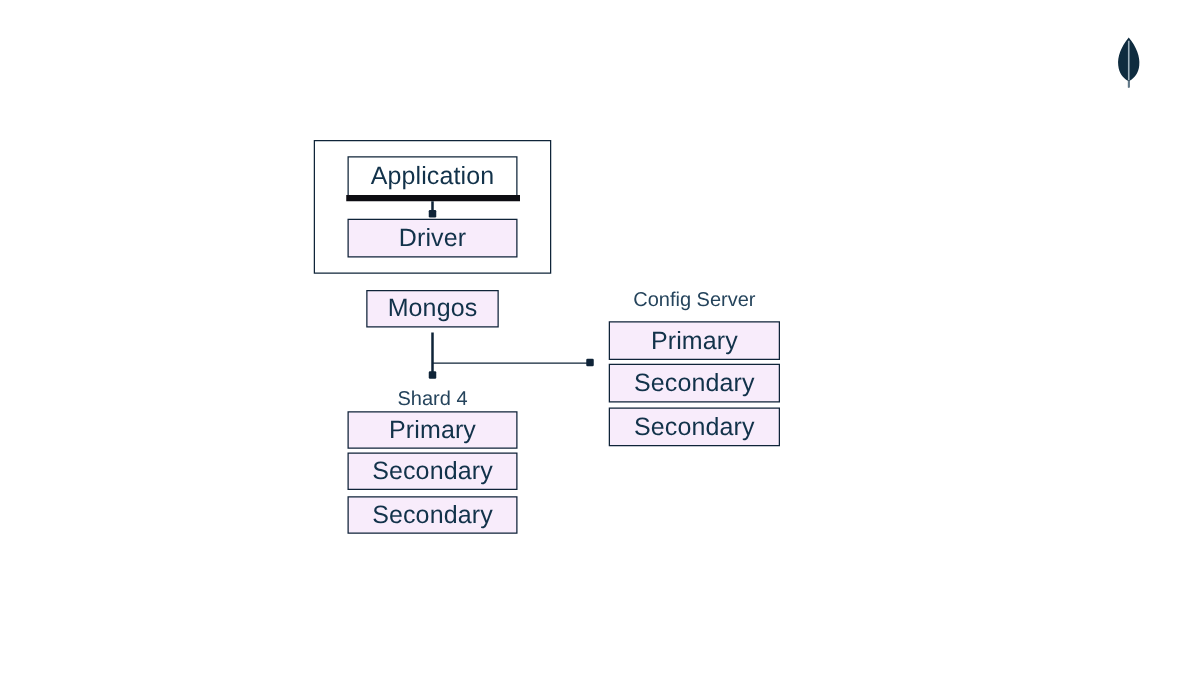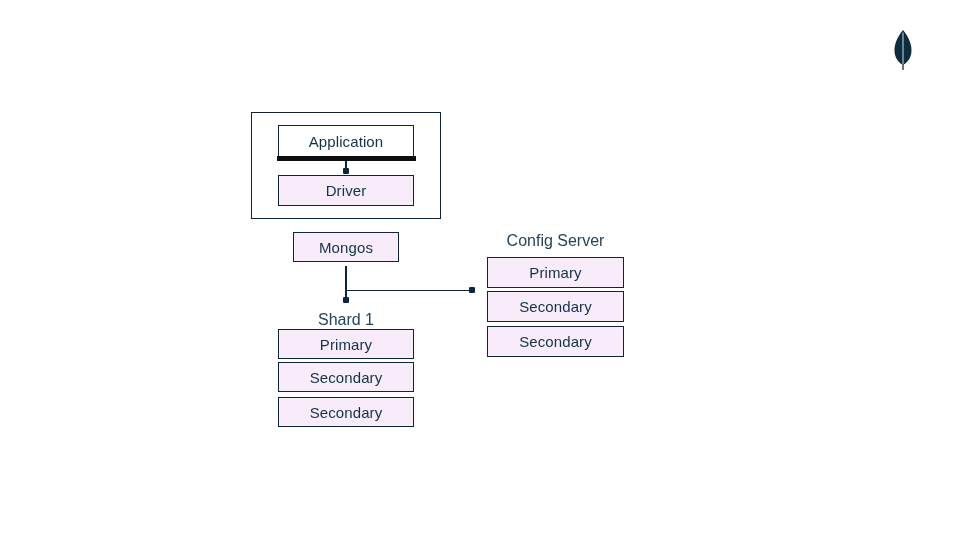--- a/index.html
+++ b/index.html
@@ -22,21 +22,21 @@
     height: 540px;
   }
 
   
   .node {
     position: absolute;
     box-sizing: border-box;
     display: flex;
     align-items: center;
     justify-content: center;
-    font-size: 15px;
+    font-size: 20px;
     line-height: 1;
     color: #12324a;
     letter-spacing: .1px;
     white-space: nowrap;
   }
 
   .box {
     background: #f8ecfb;
     border: 1.6px solid #0f2438;
   }
@@ -143,21 +143,21 @@
     <span>Primary</span>
   </div>
   <div class="node box" style="left:487px; top:291px; width:137px; height:31px;">
     <span>Secondary</span>
   </div>
   <div class="node box" style="left:487px; top:326px; width:137px; height:31px;">
     <span>Secondary</span>
   </div>
 
   <div class="caption" style="left:278px; top:312px; width:136px;">
-    <span>Shard 1</span>
+    <span>Shard 4</span>
   </div>
 
   <div class="node box" style="left:278px; top:329px; width:136px; height:30px;">
     <span>Primary</span>
   </div>
   <div class="node box" style="left:278px; top:362px; width:136px; height:30px;">
     <span>Secondary</span>
   </div>
   <div class="node box" style="left:278px; top:397px; width:136px; height:30px;">
     <span>Secondary</span>

